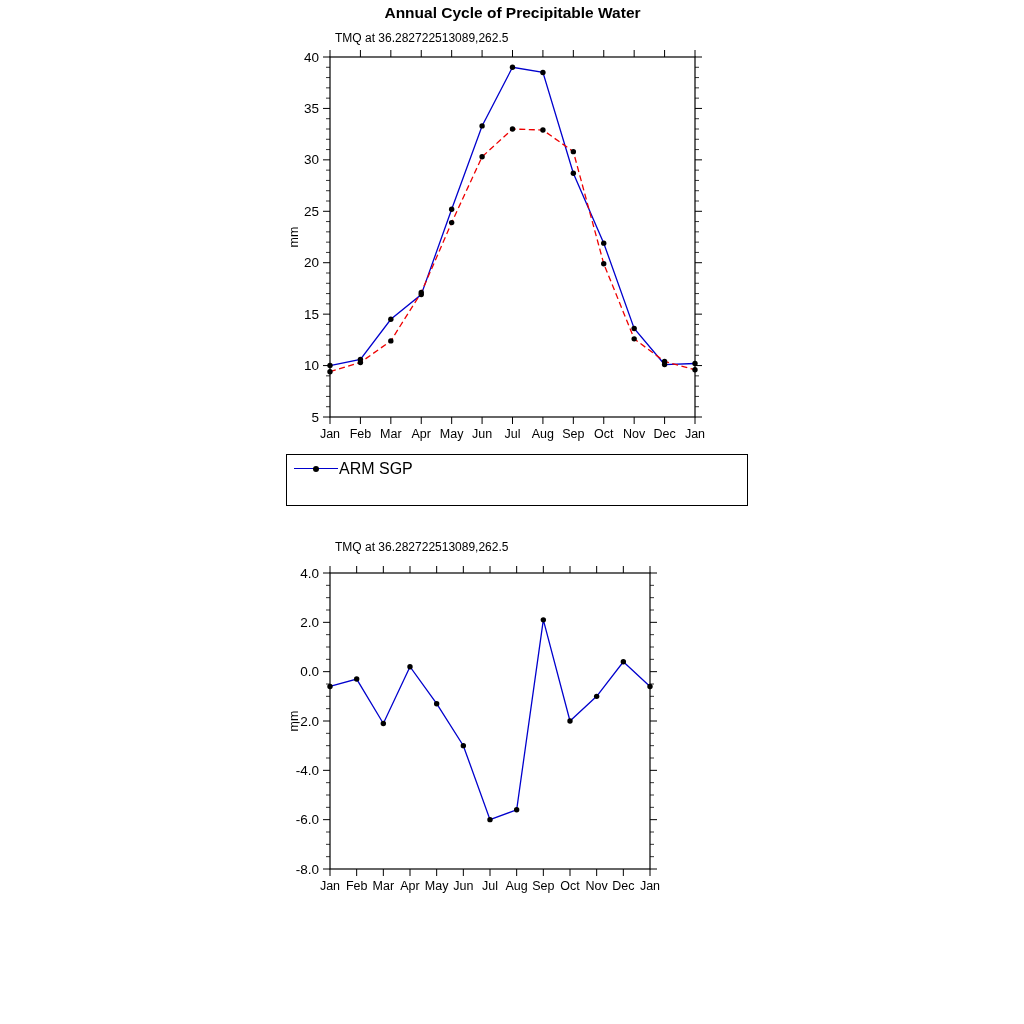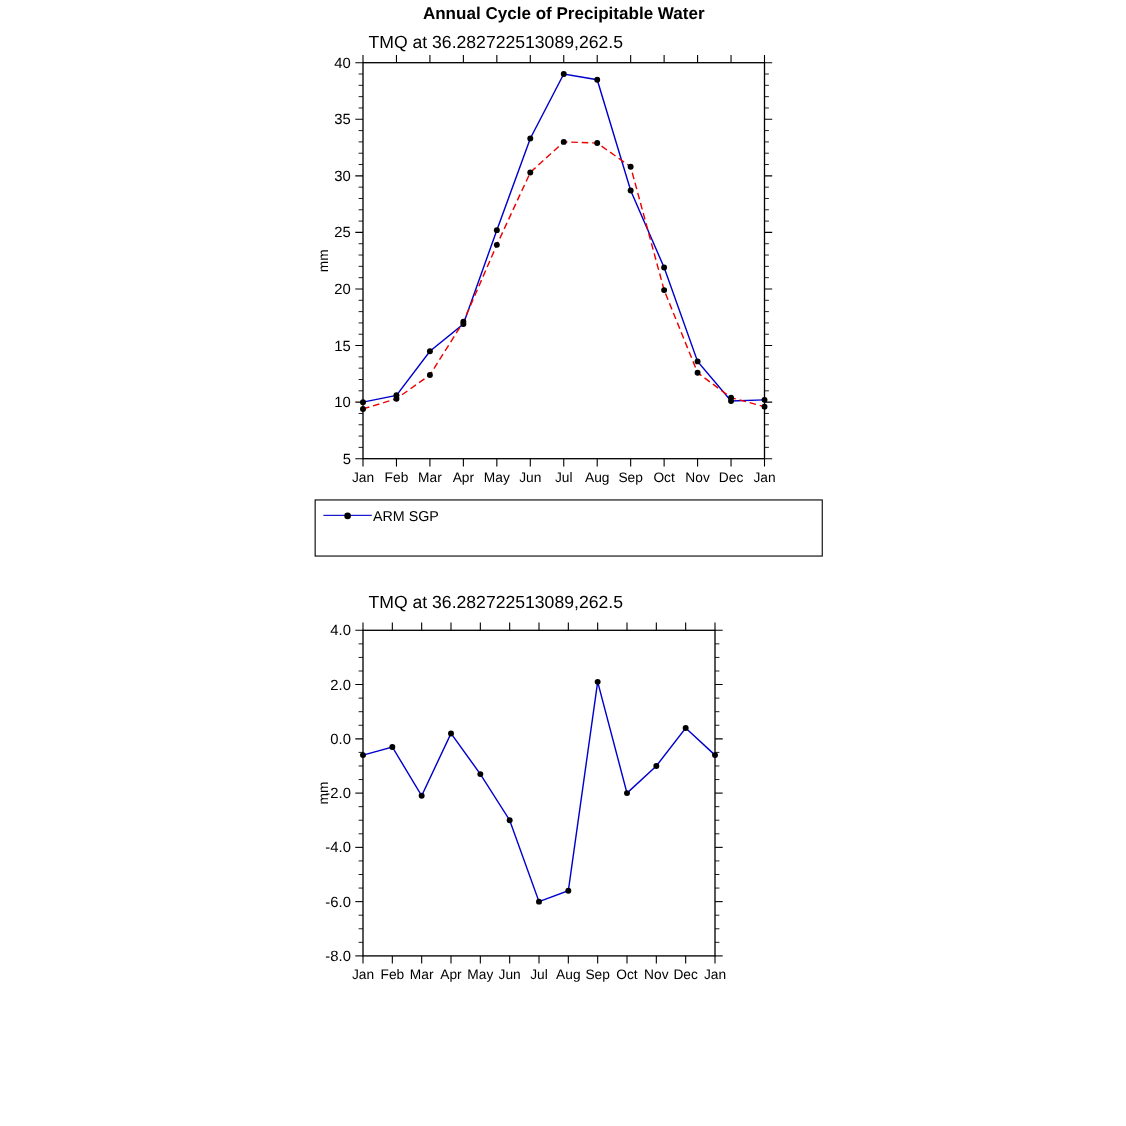--- a/index.html
+++ b/index.html
@@ -1,32 +1,32 @@
 <!DOCTYPE html>
 <html><head>
 <meta charset="utf-8">
 <style>
   html,body{margin:0;padding:0;background:#ffffff;}
   .page{position:relative;width:1024px;height:1024px;background:#ffffff;
         font-family:"Liberation Sans","DejaVu Sans",sans-serif;color:#000;overflow:hidden;}
   .chart-title{position:absolute;font-weight:bold;text-align:center;color:#000;}
-  .chart-subtitle{position:absolute;font-size:16px;color:#000;}
+  .chart-subtitle{position:absolute;font-size:12px;color:#000;}
   #top-title{left:270px;top:4px;width:485px;font-size:15.5px;}
   #bottom-title{left:270px;top:517px;width:440px;font-size:14px;}
   #top-subtitle{left:335px;top:31px;}
   #bottom-subtitle{left:335px;top:540px;}
   svg{position:absolute;}
   #chart-top{left:270px;top:46px;}
   #chart-bottom{left:270px;top:556px;}
   svg text{font-family:"Liberation Sans","DejaVu Sans",sans-serif;}
   .legend-box{position:absolute;left:286px;top:454px;width:462px;height:52px;
               border:1px solid #000;box-sizing:border-box;background:#fff;}
   .legend-row{display:flex;align-items:center;height:24px;padding-left:7px;gap:1px;}
   .legend-row:first-child{margin-top:2px;}
-  .legend-label{font-size:13px;white-space:nowrap;}
+  .legend-label{font-size:16px;white-space:nowrap;}
   .line-sample{position:relative;width:44px;height:14px;display:inline-block;flex:0 0 44px;}
   .line-sample .line{position:absolute;left:0;right:0;top:6px;}
   .line-sample.solid-blue .line{border-top:1.5px solid #0000cd;}
   .line-sample.dashed-red .line{border-top:1.5px dashed #ee0000;}
   .line-sample .dot{position:absolute;left:50%;top:7px;transform:translate(-50%,-50%);
                     width:6px;height:6px;border-radius:50%;background:#000;}
 </style>
 </head>
 <body>
 

